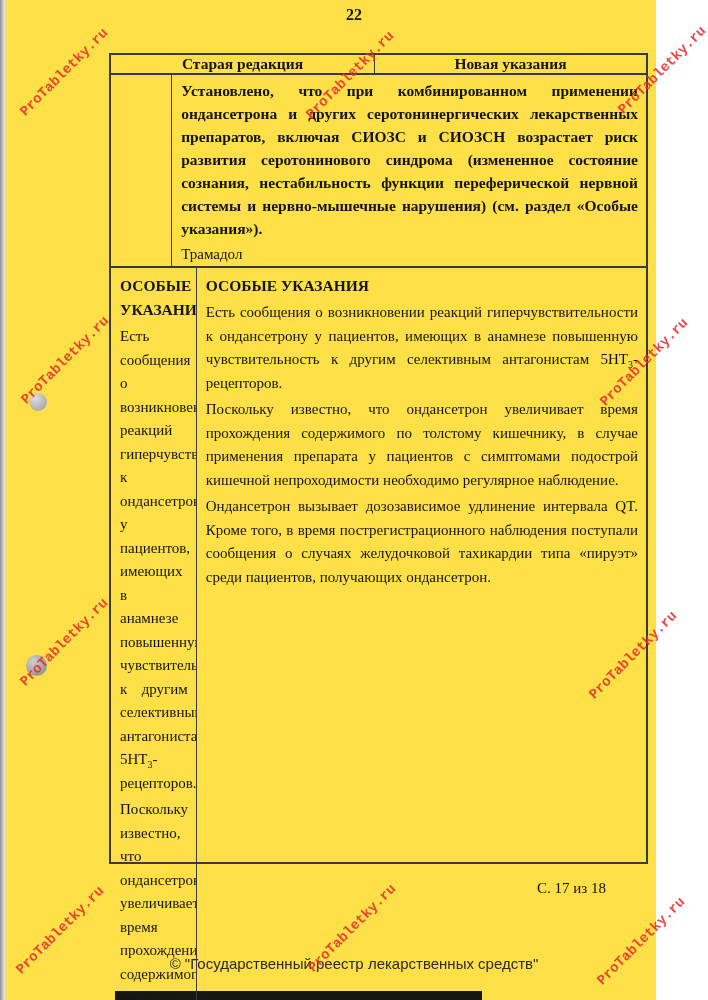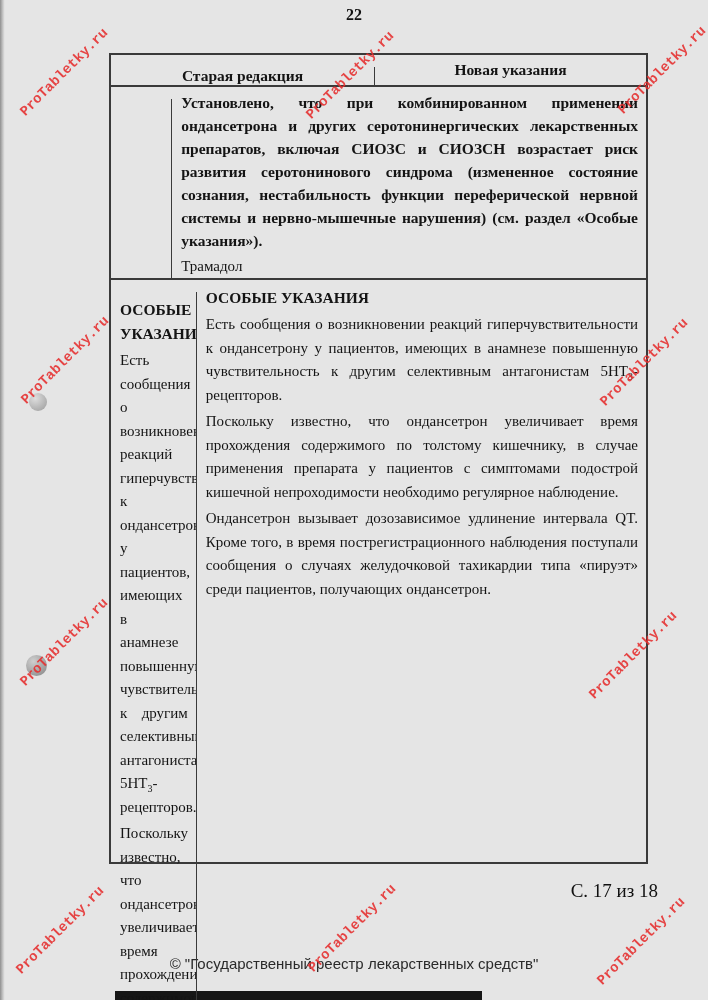--- a/index.html
+++ b/index.html
@@ -2,21 +2,21 @@
 <html lang="ru"><head>
 <meta charset="utf-8">
 <style>
   html, body {
     margin: 0; padding: 0;
     width: 708px; height: 1000px;
     background: #ffffff;
     overflow: hidden;
     font-family: "Liberation Serif", serif;
   }
-  .page { position: relative; width: 708px; height: 1000px; background: #e5e5e5; }
+  .page { position: relative; width: 656px; height: 1000px; background: #fde047; }
 
   
   .scan-edge {
     position: absolute; left: 0; top: 0; width: 5px; height: 1000px;
     background: linear-gradient(to right, #8f8f8f, #c9c9c9 60%, #e9e9e9);
     z-index: 1;
   }
   .scan-bar {
     position: absolute; left: 115px; top: 991px; width: 367px; height: 9px;
     background: #161616; z-index: 1;
@@ -33,21 +33,21 @@
     background: radial-gradient(circle at 35% 30%, #cfcfcf, #a5a5a5 55%, #858585);
   }
 
   
   .page-number {
     position: absolute; top: 6px; left: 0; width: 708px;
     text-align: center; font-weight: bold; font-size: 16px; color: #111;
   }
   .page-count {
     position: absolute; top: 880px; right: 50px;
-    font-size: 19px; color: #111;
+    font-size: 15px; color: #111;
   }
   .copyright {
     position: absolute; top: 955px; left: 0; width: 708px;
     text-align: center;
     font-family: "Liberation Sans", sans-serif;
     font-size: 15px; color: #2a2a2a;
   }
 
   
   .doc-table {
@@ -59,21 +59,21 @@
     z-index: 3;
   }
   .t-row { display: flex; box-sizing: border-box; }
   .t-head { height: 37px; border-bottom: 2px solid #3a3a3a; }
   .t-r1  { height: 350px; border-bottom: 2px solid #3a3a3a; }
   .t-r2  { flex: 1 1 auto; }
   .t-cell {
     box-sizing: border-box; overflow: hidden;
     font-size: 15px; color: #141414;
   }
-  .c-left  { width: 264px; border-right: 1.5px solid #3a3a3a; margin-top: 12px; }
+  .c-left  { width: 264px; border-right: 1.5px solid #3a3a3a; }
   .c-right { flex: 1 1 auto; }
   .th {
     display: flex; align-items: center; justify-content: center;
     font-weight: bold; font-size: 15.5px;
   }
   .body-cell { padding: 4px 8px 0 9px; hyphens: auto; }
   .para {
     margin: 0 0 3px 0;
     text-align: justify;
     line-height: 23.5px;

